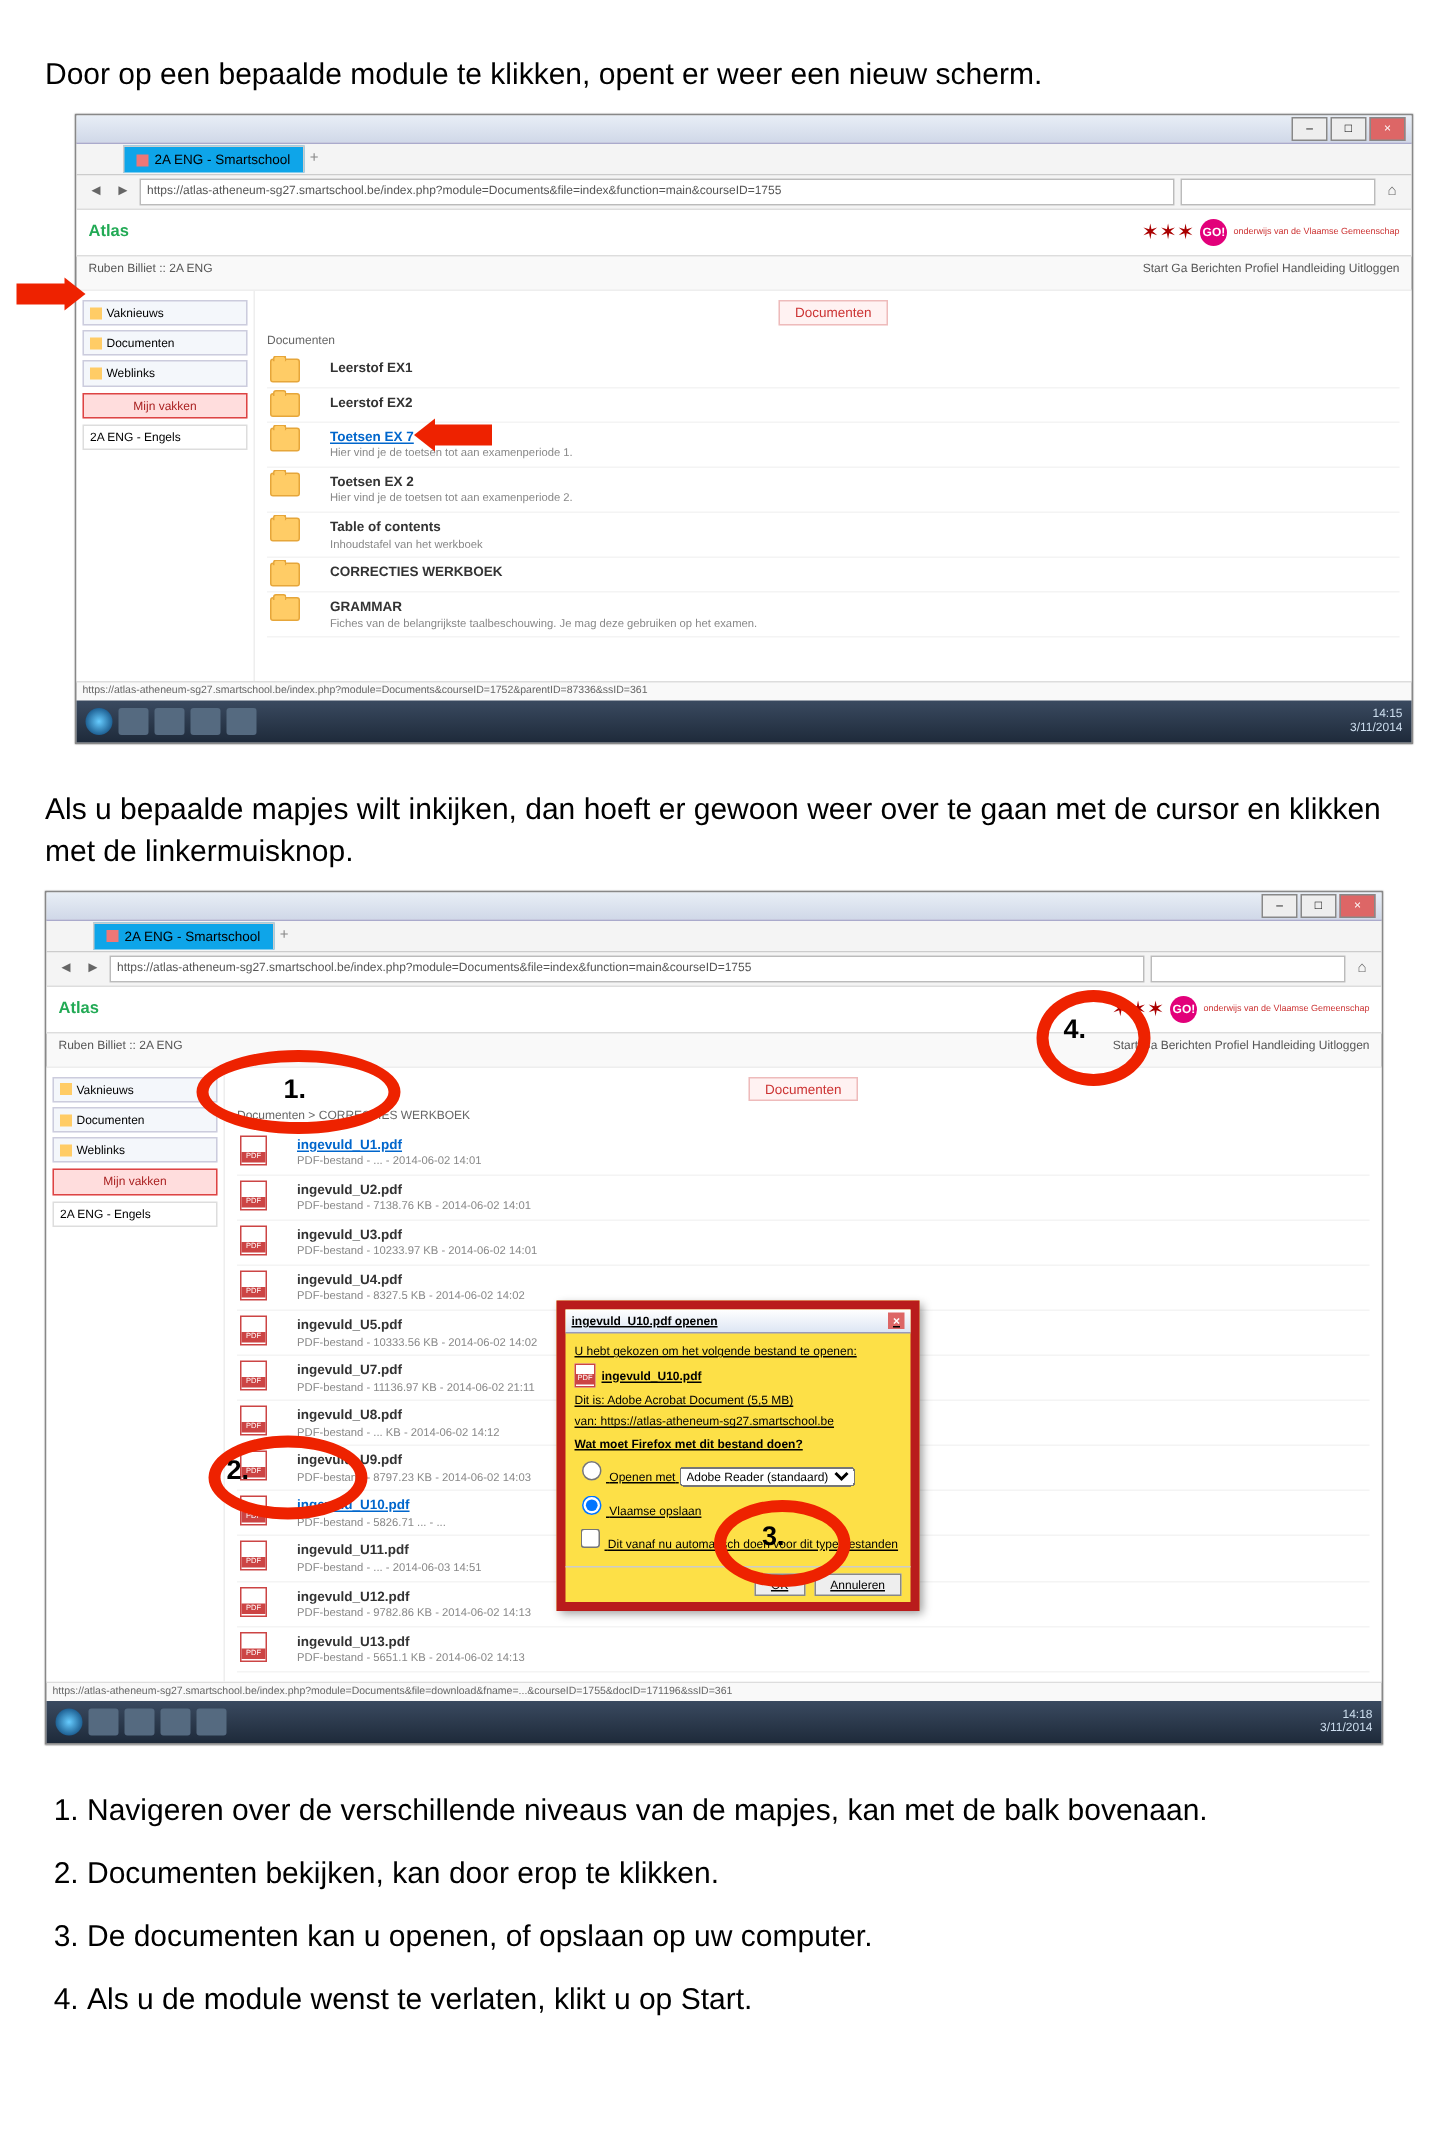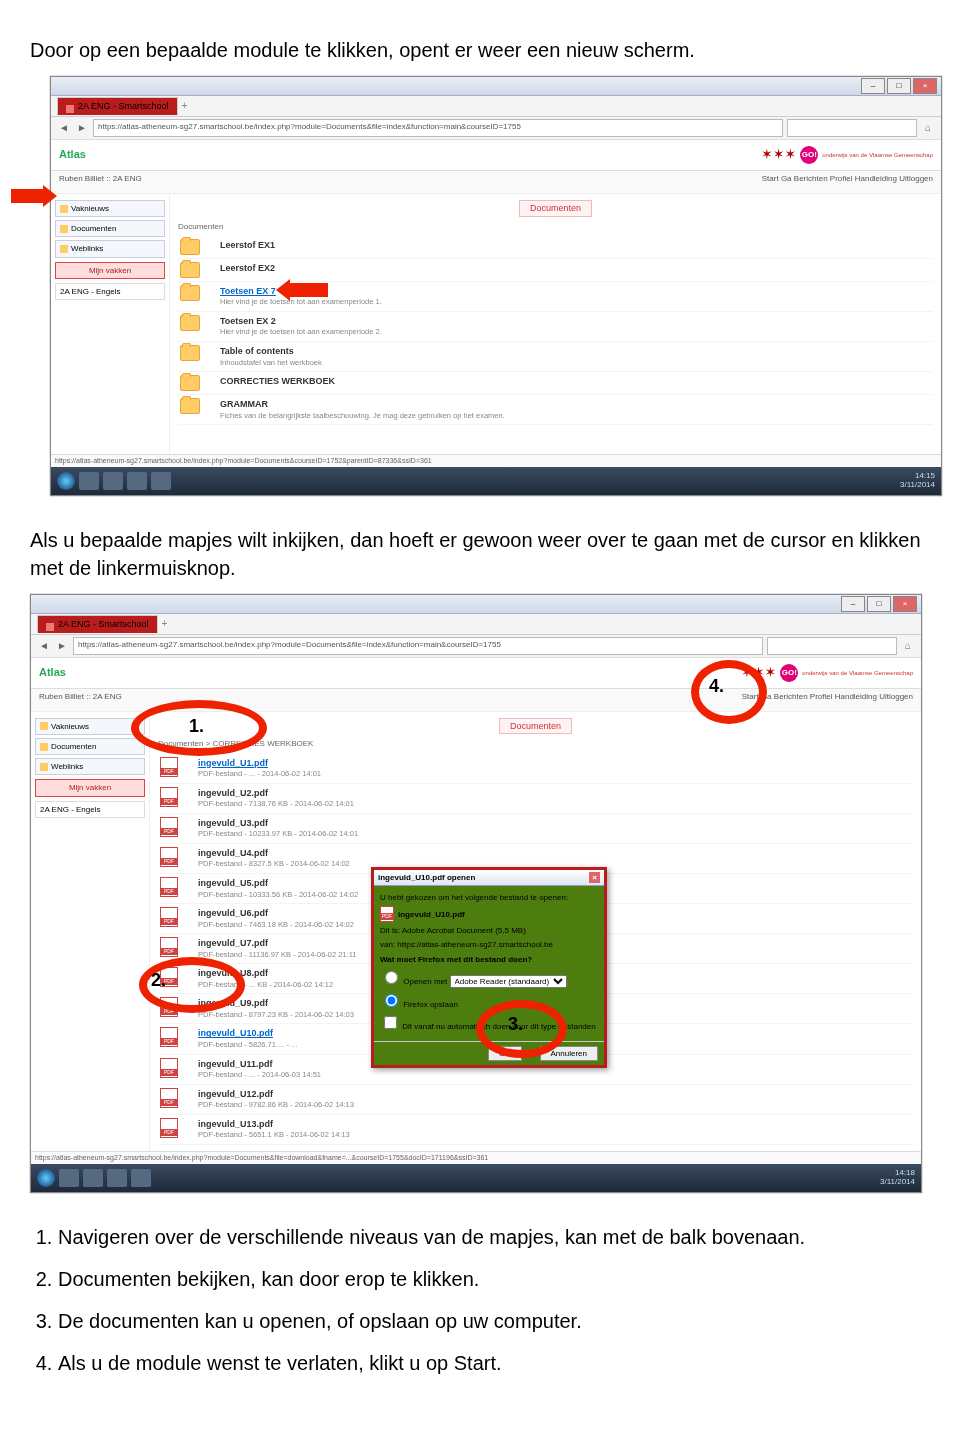--- a/index.html
+++ b/index.html
@@ -40,23 +40,23 @@
     border: 1px solid #888; font-size: 8px;
     display:flex; align-items:center; justify-content:center;
     background:#eee;
   }
   .winbtn.close { background:#d66; color:#fff;}
   .tabs-row {
     height: 20px; background:#f4f4f4; border-bottom:1px solid #ccc;
     display:flex; align-items:center; padding-left:6px; gap:4px;
   }
   .tab {
-    font-size:9px; padding:2px 8px; background:#b91c1c;
+    font-size:9px; padding:2px 8px; background:#0ea5e9;
     border:1px solid #ccc; border-bottom:none;
-    display:flex; align-items:flex-end; gap:4px;
+    display:flex; align-items:center; gap:4px;margin-left:25px;
   }
   .favicon { width:8px; height:8px; background:#e77; }
   .addr-row {
     height: 22px; background:#f4f4f4; border-bottom:1px solid #ddd;
     display:flex; align-items:center; padding:0 6px; gap:4px;
   }
   .navicon { width:14px;height:14px;display:flex;align-items:center;justify-content:center;font-size:10px;color:#666; }
   .urlbar { flex:1; height:14px; background:#fff; border:1px solid #bbb; font-size:8px; padding:1px 4px; color:#555; }
   .searchbar { width:120px; height:14px; background:#fff; border:1px solid #bbb; font-size:8px; padding:1px 4px; color:#999; }
   .header-strip {
@@ -113,29 +113,30 @@
   }
   .red-circle {
     position:absolute; border:8px solid #e20; border-radius:50%;
     display:flex; align-items:center; justify-content:center;
     font-size:18px; font-weight:bold; color:#000;
   }
   .red-num {
     position:absolute; font-size:18px; font-weight:bold; color:#000;
   }
   .dialog {
-    position:absolute; width:230px; background:#4d7c0f;
-    border:3px solid #b91c1c; box-shadow:2px 2px 6px rgba(0,0,0,0.4);
+    position:absolute; width:230px; background:#fde047;
+    border:6px solid #b91c1c; box-shadow:2px 2px 6px rgba(0,0,0,0.4);
     font-size:8px;
+    text-decoration:underline;
   }
   .dlg-title { background:linear-gradient(#fff,#dde6f4); padding:2px 4px; font-weight:bold; border-bottom:1px solid #99b; display:flex; justify-content:space-between;}
   .dlg-body { padding:6px; }
   .dlg-row { margin-bottom:3px; }
   .dlg-file { display:flex; align-items:center; gap:4px;}
-  .dlg-btns { padding:4px 6px; border-top:1px solid #ccc; display:flex; justify-content:flex-end; gap:18px;}
+  .dlg-btns { padding:4px 6px; border-top:1px solid #ccc; display:flex; justify-content:flex-end; gap:6px;}
   .dlg-btn { border:1px solid #888; background:#eee; padding:1px 10px;}
   ol.instructions { margin:20px 0 0 0; padding-left:28px; }
   ol.instructions li { margin-bottom:14px; font-size:20px; }
   .pointer-arrow-external {
      position:absolute; left:-40px; width:34px; height:14px; background:#e20;
   }
   .pointer-arrow-external::after{
      content:""; position:absolute; right:-12px; top:-4px;
      border-left:14px solid #e20; border-top:11px solid transparent; border-bottom:11px solid transparent;
   }
@@ -346,27 +347,20 @@
             <div>
               <div class="f-title">ingevuld_U4.pdf</div>
               <div class="f-sub">PDF-bestand - 8327.5 KB - 2014-06-02 14:02</div>
             </div>
           </div>
         <div class="folder-row">
             <div class="pdf-icon"></div>
             <div>
               <div class="f-title">ingevuld_U5.pdf</div>
               <div class="f-sub">PDF-bestand - 10333.56 KB - 2014-06-02 14:02</div>
-            </div>
-          </div>
-        <div class="folder-row">
-            <div class="pdf-icon"></div>
-            <div>
-              <div class="f-title">ingevuld_U6.pdf</div>
-              <div class="f-sub">PDF-bestand - 7463.18 KB - 2014-06-02 14:02</div>
             </div>
           </div>
         <div class="folder-row">
             <div class="pdf-icon"></div>
             <div>
               <div class="f-title">ingevuld_U7.pdf</div>
               <div class="f-sub">PDF-bestand - 11136.97 KB - 2014-06-02 21:11</div>
             </div>
           </div>
         <div class="folder-row">
@@ -427,21 +421,21 @@
           <div class="dlg-row">Dit is: Adobe Acrobat Document (5,5 MB)</div>
           <div class="dlg-row">van: https://atlas-atheneum-sg27.smartschool.be</div>
           <div class="dlg-row" style="font-weight:bold;">Wat moet Firefox met dit bestand doen?</div>
           <div class="dlg-row">
             <input type="radio" style="">
             <span>Openen met</span>
             <select style="font-size:8px;"><option>Adobe Reader (standaard)</option></select>
           </div>
           <div class="dlg-row">
             <input type="radio" checked="" style="">
-            <span>Firefox opslaan</span>
+            <span>Vlaamse opslaan</span>
           </div>
           <div class="dlg-row">
             <input type="checkbox" style="">
             <span>Dit vanaf nu automatisch doen voor dit type bestanden</span>
           </div>
         </div>
         <div class="dlg-btns">
           <div class="dlg-btn">OK</div>
           <div class="dlg-btn">Annuleren</div>
         </div>

